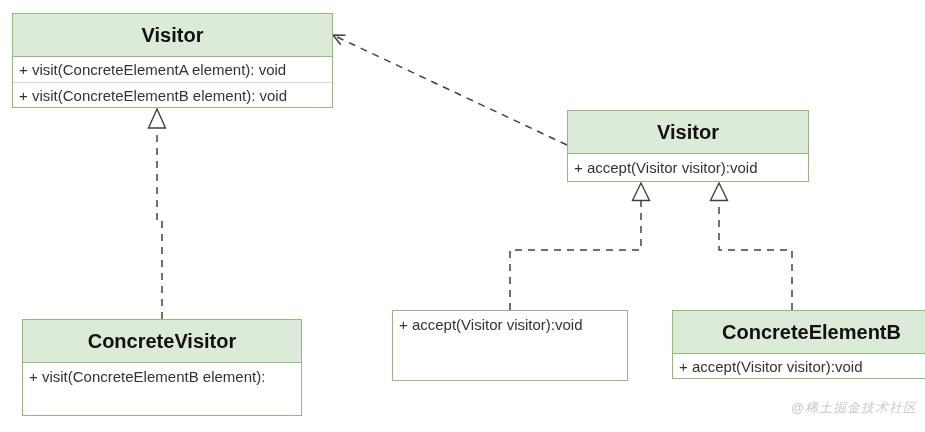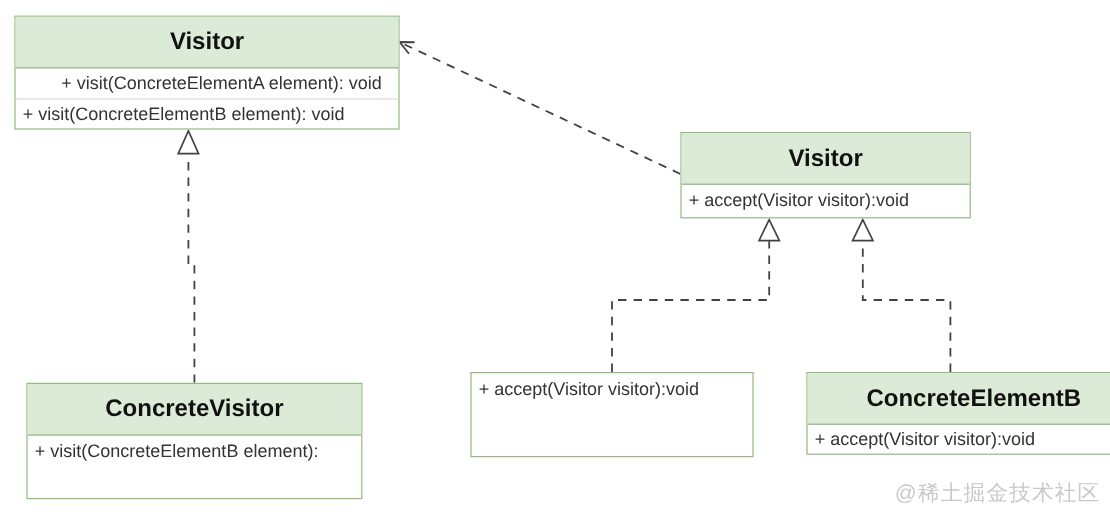--- a/index.html
+++ b/index.html
@@ -74,23 +74,24 @@
   }
   .tri{
     fill:#ffffff;
     stroke:var(--connector);
     stroke-width:1.4;
   }
   .watermark{
     position:absolute;
     right:8px;
     top:399px;
-    font-size:18px;
+    font-size:13px;
     letter-spacing:1px;
     color:var(--watermark);
+    font-style:italic;
   }
 </style>
 </head>
 <body>
 
 <div class="canvas">
 
   <svg class="connectors" viewBox="0 0 925 432">
 
     <g>
@@ -109,21 +110,21 @@
     </g>
 
     <g>
       <path class="dashed" d="M792,310 L792,250 L719,250 L719,201"></path>
       <polygon class="tri" points="719,183 710.5,200.5 727.5,200.5"></polygon>
     </g>
   </svg>
 
   <div class="uml-class" style="left:12px;top:13px;width:321px;height:95px;">
     <div class="uml-title" style="height:43px;">Visitor</div>
-    <div class="uml-row" style="height:25px;margin-left:32px;">+ visit(ConcreteElementA element): void</div>
+    <div class="uml-row" style="height:25px;">+ visit(ConcreteElementA element): void</div>
     <div class="uml-row" style="height:25px;">+ visit(ConcreteElementB element): void</div>
   </div>
 
   <div class="uml-class" style="left:567px;top:110px;width:242px;height:72px;">
     <div class="uml-title" style="height:43px;">Visitor</div>
     <div class="uml-row" style="height:27px;">+ accept(Visitor visitor):void</div>
   </div>
 
   <div class="uml-class" style="left:22px;top:319px;width:280px;height:97px;">
     <div class="uml-title" style="height:43px;">ConcreteVisitor</div>

